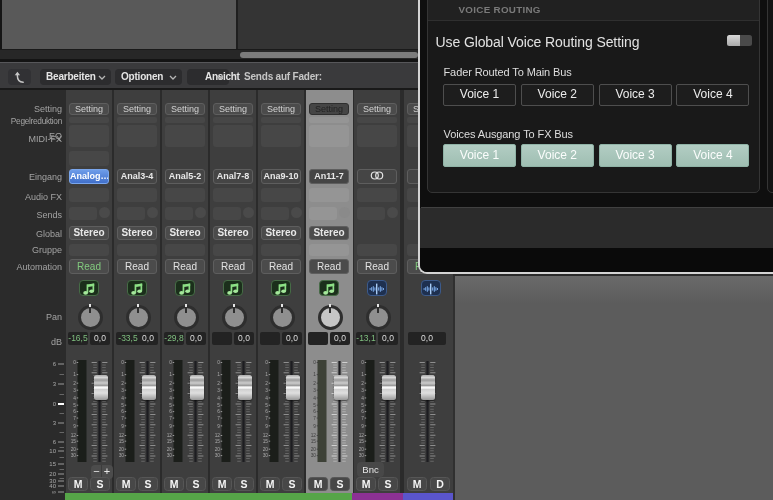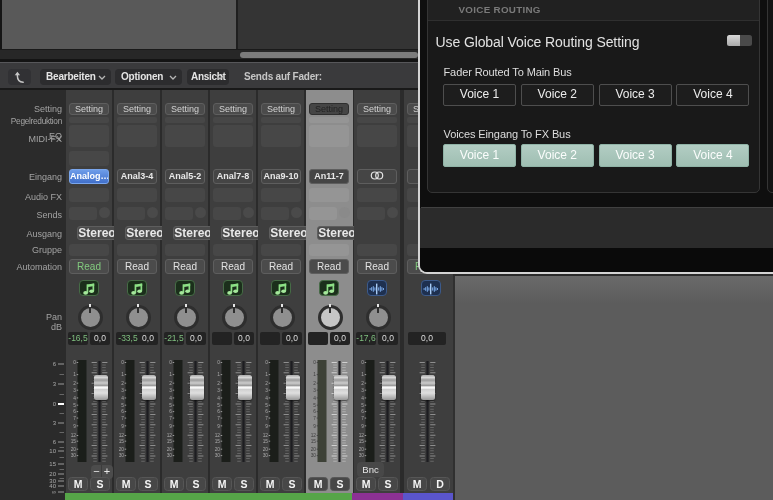--- a/index.html
+++ b/index.html
@@ -36,21 +36,21 @@
 .slot { background:#474747; border-radius:3px; }
 .sel .slot { background:#959595; }
 .btn { background:#4b4b4b; border:1px solid #5e5e5e; border-radius:3px; color:#d2d2d2;
   text-align:center; overflow:hidden; white-space:nowrap; }
 .setb { left:3px; top:13px; width:40px; height:12px; font-size:9px; line-height:10px; }
 .inb { left:3px; top:79px; width:40px; height:15px; font-size:9px; font-weight:700; line-height:13px; color:#e8e8e8; background:#454545; }
 .inb svg { vertical-align:-1px; }
 .bluein { background:linear-gradient(180deg,#6d9ce9,#4170cb); border-color:#7aa6ec; color:#fff; }
 .scirc { left:32.5px; top:117px; width:11px; height:11px; border-radius:50%; background:#4a4a4a; }
 .sel .scirc { background:#8a8a8a; }
-.outb { left:11px; top:136px; width:40px; height:14px; font-size:12px; font-weight:700; line-height:12px; color:#e8e8e8; }
+.outb { left:3px; top:136px; width:40px; height:14px; font-size:10px; font-weight:700; line-height:12px; color:#e8e8e8; }
 .readb { left:3px; top:169px; width:40px; height:15px; font-size:10px; line-height:13px; color:#e2e2e2; }
 .icon { left:13px; top:190px; width:20px; height:16px; border-radius:4px; text-align:center; }
 .noteic { background:#1b2f1b; border:1px solid #466b46; }
 .waveic { background:#1e3050; border:1px solid #3c5a8a; }
 .icon svg { margin-top:1px; }
 .knob { left:11.5px; top:215px; width:25px; height:25px; border-radius:50%; border:3px solid #2e2e2e; }
 .knotch { left:23.2px; top:213.5px; width:1.8px; height:3.5px; background:#e6e6e6; }
 .kptr { left:23.3px; top:217px; width:1.5px; height:6px; background:#2e2e2e; }
 .dbx { top:242px; height:13px; background:#232323; border-radius:2px; font-size:8.5px; line-height:13px; text-align:center; }
 .fsvg { position:absolute; left:0; top:266px; }
@@ -405,36 +405,36 @@
   <div id="abtn"><svg width="23" height="16" viewBox="0 0 23 16">
         <path d="M15.2 13.3 C 11 13.1 9.4 10.6 9.4 7.0 L 9.4 4.4" fill="none" stroke="#c6c6c6" stroke-width="1.5" stroke-linecap="round"></path>
         <path d="M6.7 6.2 L9.4 2.7 L12.1 6.2 Z" fill="#c6c6c6"></path>
       </svg></div>
   <div class="tbtn" style="left:40px;width:71px;padding-left:6px">Bearbeiten<svg width="8" height="5" viewBox="0 0 8 5">
         <path d="M1 1 L4 4 L7 1" fill="none" stroke="#b5b5b5" stroke-width="1.3"></path>
       </svg></div>
   <div class="tbtn" style="left:115px;width:67px;padding-left:6px">Optionen<svg width="8" height="5" viewBox="0 0 8 5">
         <path d="M1 1 L4 4 L7 1" fill="none" stroke="#b5b5b5" stroke-width="1.3"></path>
       </svg></div>
-  <div class="tbtn" style="left:187px;width:42px;padding-left:4px;letter-spacing:-0.3px">Ansicht<svg width="8" height="5" viewBox="0 0 8 5">
+  <div class="tbtn" style="left:187px;width:42px;padding-left:18px;letter-spacing:-0.3px">Ansicht<svg width="8" height="5" viewBox="0 0 8 5">
         <path d="M1 1 L4 4 L7 1" fill="none" stroke="#b5b5b5" stroke-width="1.3"></path>
       </svg></div>
   <div id="sof">Sends auf Fader:</div>
   <div class="rlab" style="top:104px;">Setting</div>
     <div class="rlab" style="top:116px;font-size:8.3px;letter-spacing:-0.3px;">Pegelreduktion</div>
     <div class="rlab" style="top:131px;">EQ</div>
     <div class="rlab" style="top:134px;">MIDI-FX</div>
     <div class="rlab" style="top:172px;">Eingang</div>
     <div class="rlab" style="top:192px;">Audio FX</div>
     <div class="rlab" style="top:210px;">Sends</div>
-    <div class="rlab" style="top:229px;">Ausgang</div>
+    <div class="rlab" style="top:229px;">Global</div>
     <div class="rlab" style="top:245px;">Gruppe</div>
     <div class="rlab" style="top:262px;">Automation</div>
     <div class="rlab" style="top:312px;">Pan</div>
-    <div class="rlab" style="top:322px;">dB</div>
+    <div class="rlab" style="top:337px;">dB</div>
   <svg id="mscale" style="position:absolute" width="36" height="140">
       <text x="26" y="8" text-anchor="end" font-size="6" fill="#aaaaaa">6</text>
       <rect x="28" y="5.5" width="6" height="1" fill="#9a9a9a"></rect>
       <text x="26" y="28" text-anchor="end" font-size="6" fill="#aaaaaa">3</text>
       <rect x="28" y="25.5" width="6" height="1" fill="#9a9a9a"></rect>
       <text x="26" y="48" text-anchor="end" font-size="6" fill="#aaaaaa">0</text>
       <rect x="28" y="45.0" width="6" height="2" fill="#ffffff"></rect>
       <text x="26" y="67" text-anchor="end" font-size="6" fill="#aaaaaa">3</text>
       <rect x="28" y="64.5" width="6" height="1" fill="#9a9a9a"></rect>
       <text x="26" y="86" text-anchor="end" font-size="6" fill="#aaaaaa">6</text>
@@ -536,21 +536,21 @@
       <div class="icon noteic"><svg width="14" height="12" viewBox="0 0 14 12">
           <path d="M4.6 1.6 L12.2 0.4 L12.2 3.0 L6.3 3.9 Z" fill="#8ce085"></path>
           <rect x="4.6" y="1.6" width="1.7" height="8.2" fill="#8ce085"></rect>
           <rect x="10.5" y="0.6" width="1.7" height="7.6" fill="#8ce085"></rect>
           <ellipse cx="3.6" cy="9.9" rx="2.4" ry="1.8" fill="#a5e89b"></ellipse>
           <ellipse cx="9.6" cy="8.3" rx="2.4" ry="1.8" fill="#a5e89b"></ellipse>
         </svg></div>
       <div class="knob" style="background:#8f8f8f"></div>
       <div class="knotch"></div>
       <div class="kptr"></div>
-      <div class="dbx" style="left:2px;width:20px;color:#7fbf7f">-21,5</div>
+      <div class="dbx" style="left:2px;width:20px;color:#7fbf7f">-29,8</div>
       <div class="dbx" style="left:24px;width:20px;color:#dedede">0,0</div>
       <svg class="fsvg" width="46" height="110">
         <use href="#faderN"></use>
       </svg>
       <div class="cap" style="left:28px;top:284.5px"></div>
       <div class="msb" style="left:2px">M</div>
       <div class="msb" style="left:24px">S</div>
     </div>
     <div class="st" style="left:210px;width:46px">
       <div class="btn setb">Setting</div>
@@ -664,21 +664,21 @@
             <rect x="7.0" y="0.6" width="1.4" height="10.8" fill="#a8ccf6"></rect>
             <rect x="9.2" y="4.4" width="1" height="3.2"></rect>
             <rect x="10.8" y="3.2" width="1" height="5.6"></rect>
             <rect x="12.4" y="4.2" width="1" height="3.6"></rect>
             <rect x="14.0" y="5.1" width="1" height="1.8"></rect>
           </g>
         </svg></div>
       <div class="knob" style="background:#8f8f8f"></div>
       <div class="knotch"></div>
       <div class="kptr"></div>
-      <div class="dbx" style="left:2px;width:20px;color:#7fbf7f">-17,6</div>
+      <div class="dbx" style="left:2px;width:20px;color:#7fbf7f">-13,1</div>
       <div class="dbx" style="left:24px;width:20px;color:#dedede">0,0</div>
       <svg class="fsvg" width="46" height="110">
         <use href="#faderN"></use>
       </svg>
       <div class="cap" style="left:28px;top:284.5px"></div>
       <div class="bnc">Bnc</div>
       <div class="msb" style="left:2px">M</div>
       <div class="msb" style="left:24px">S</div>
     </div>
     <div class="st" style="left:404px;width:49px">
@@ -725,21 +725,21 @@
     <div id="vrt">VOICE ROUTING</div>
     <div id="ugl">Use Global Voice Routing Setting</div>
     <div id="tgl">
         <div id="tglk"></div>
       </div>
     <div class="vlab" style="top:77.5px">Fader Routed To Main Bus</div>
     <div class="vbtn" style="left:23px">Voice 1</div>
     <div class="vbtn" style="left:100.8px">Voice 2</div>
     <div class="vbtn" style="left:178.6px">Voice 3</div>
     <div class="vbtn" style="left:256.4px">Voice 4</div>
-    <div class="vlab" style="top:139.5px">Voices Eingang To FX Bus</div>
+    <div class="vlab" style="top:139.5px">Voices Ausgang To FX Bus</div>
     <div class="vbtn2" style="left:23px">Voice 1</div>
     <div class="vbtn2" style="left:100.8px">Voice 2</div>
     <div class="vbtn2" style="left:178.6px">Voice 3</div>
     <div class="vbtn2" style="left:256.4px">Voice 4</div>
     <div id="gutter"></div>
     <div id="dsep"></div>
       <div id="dgray"></div>
       <div id="dblack"></div>
   </div>
 </div>

